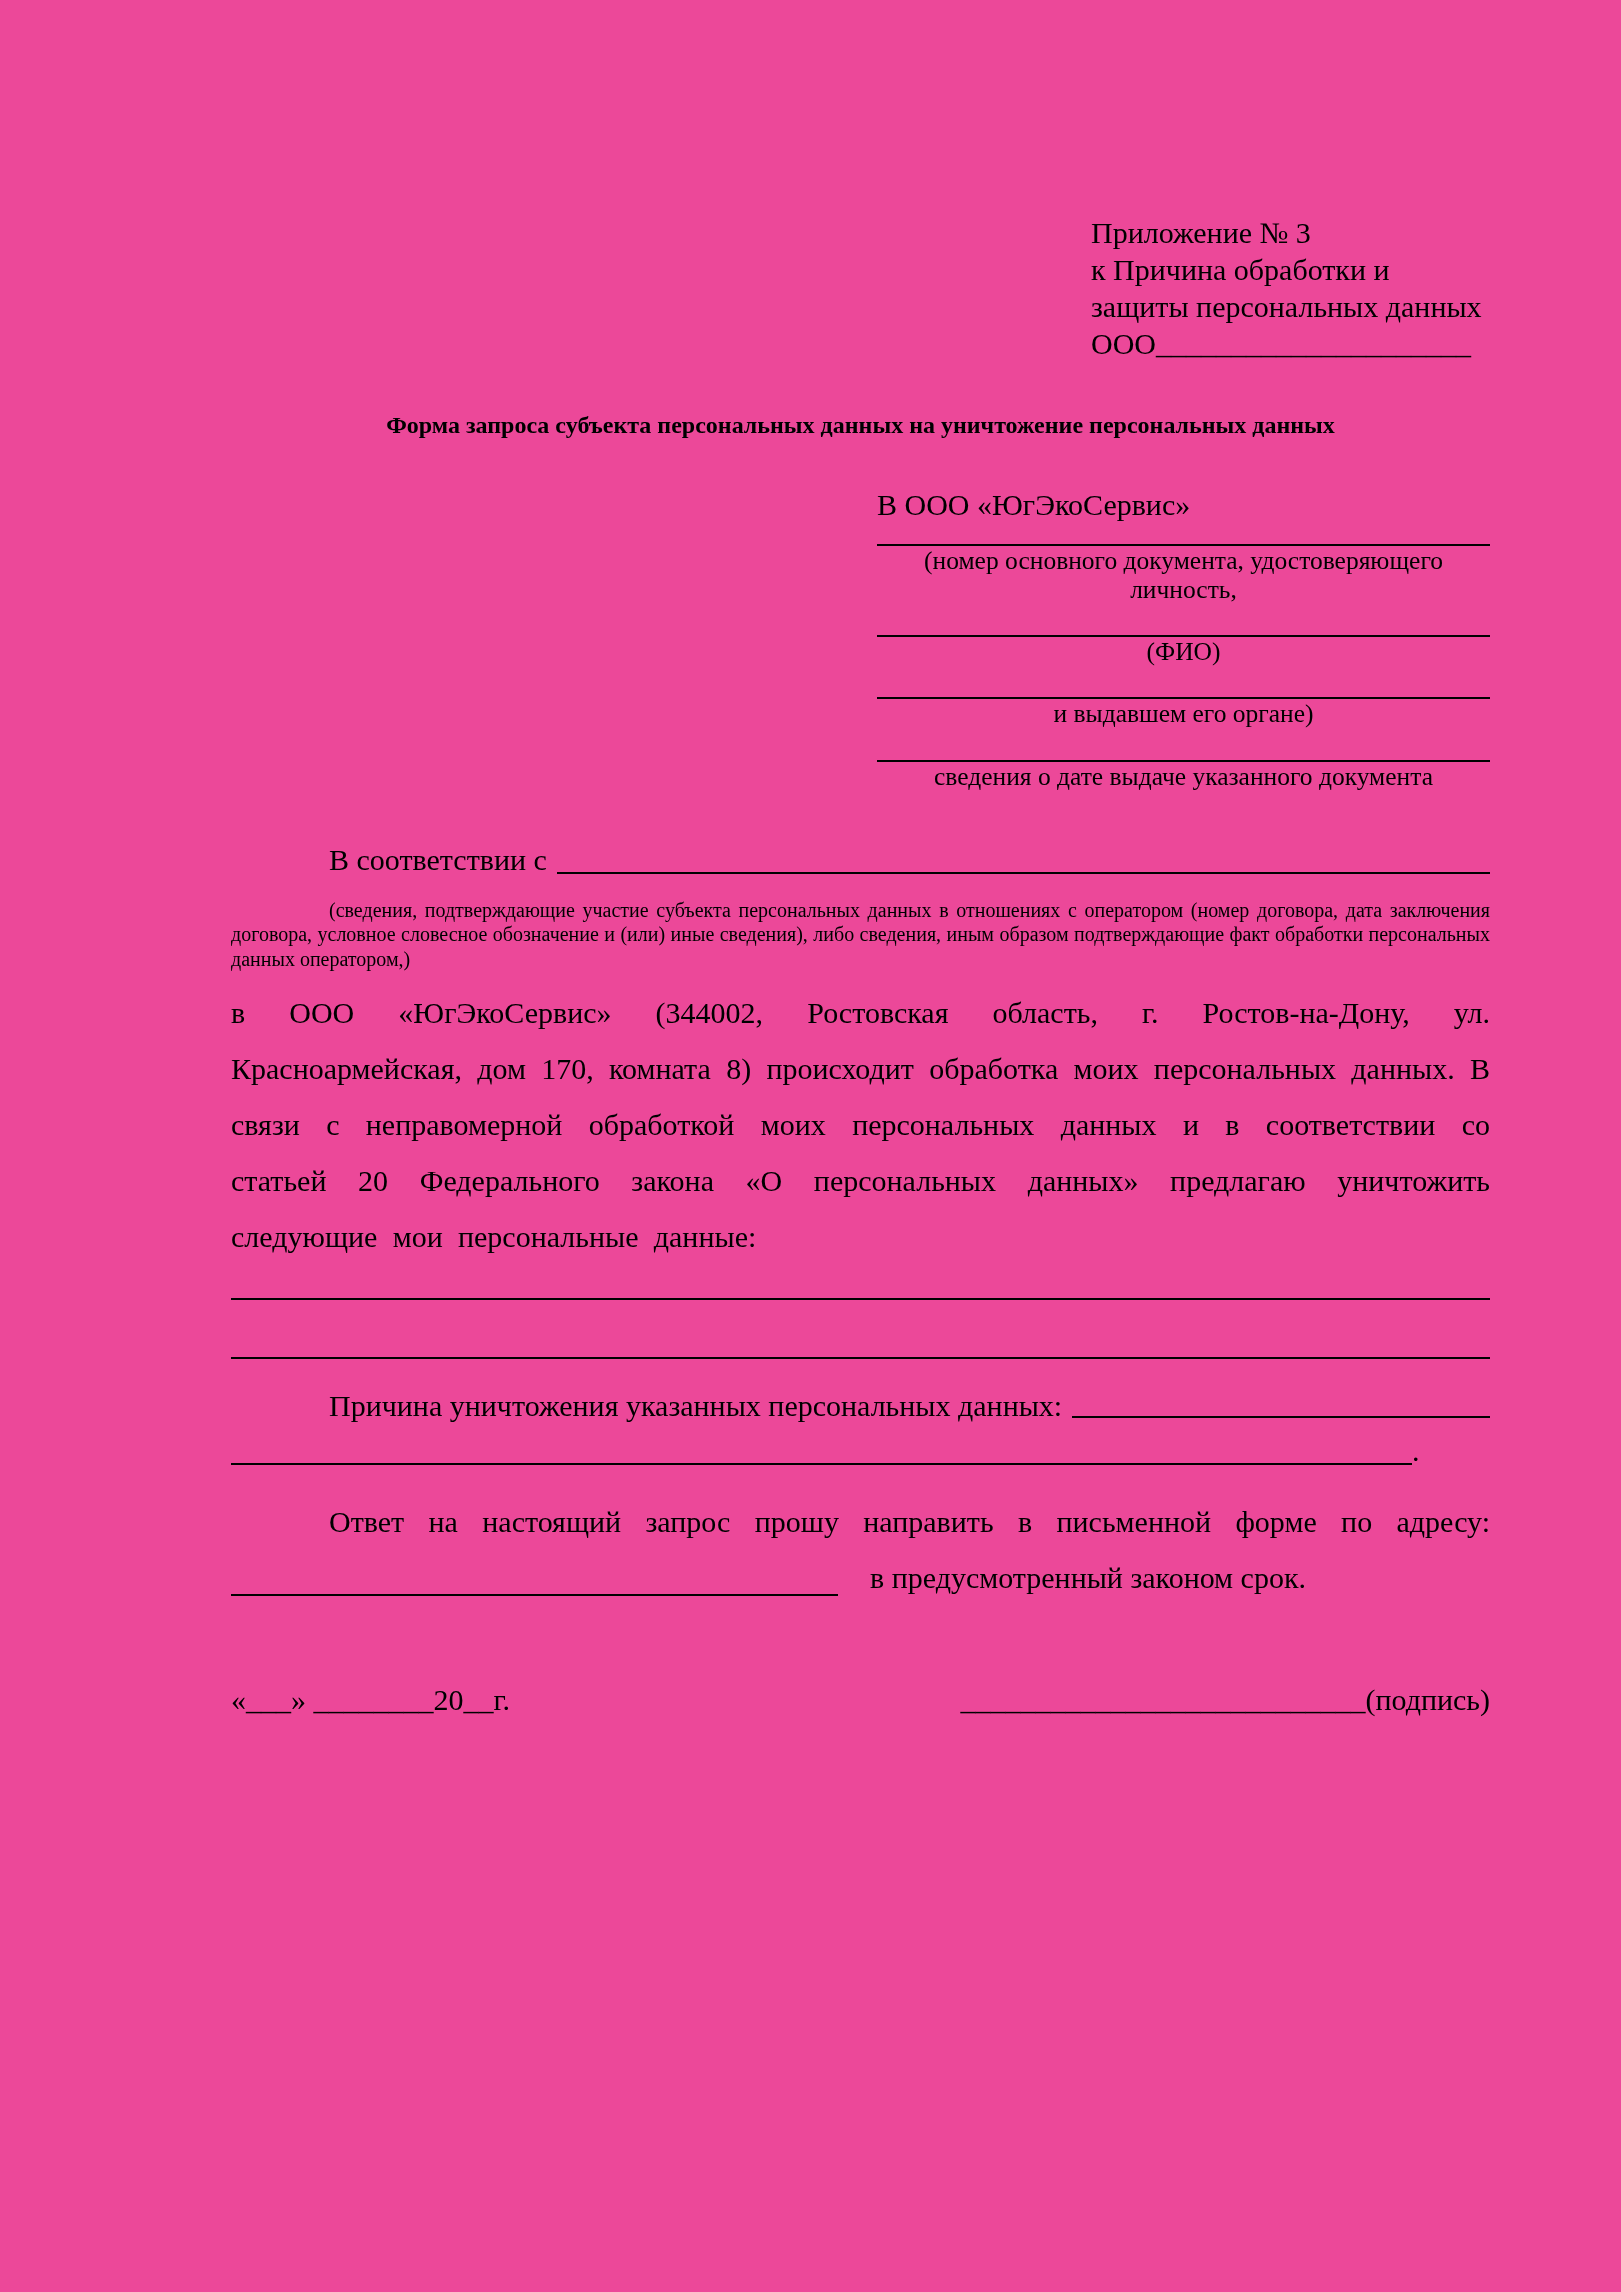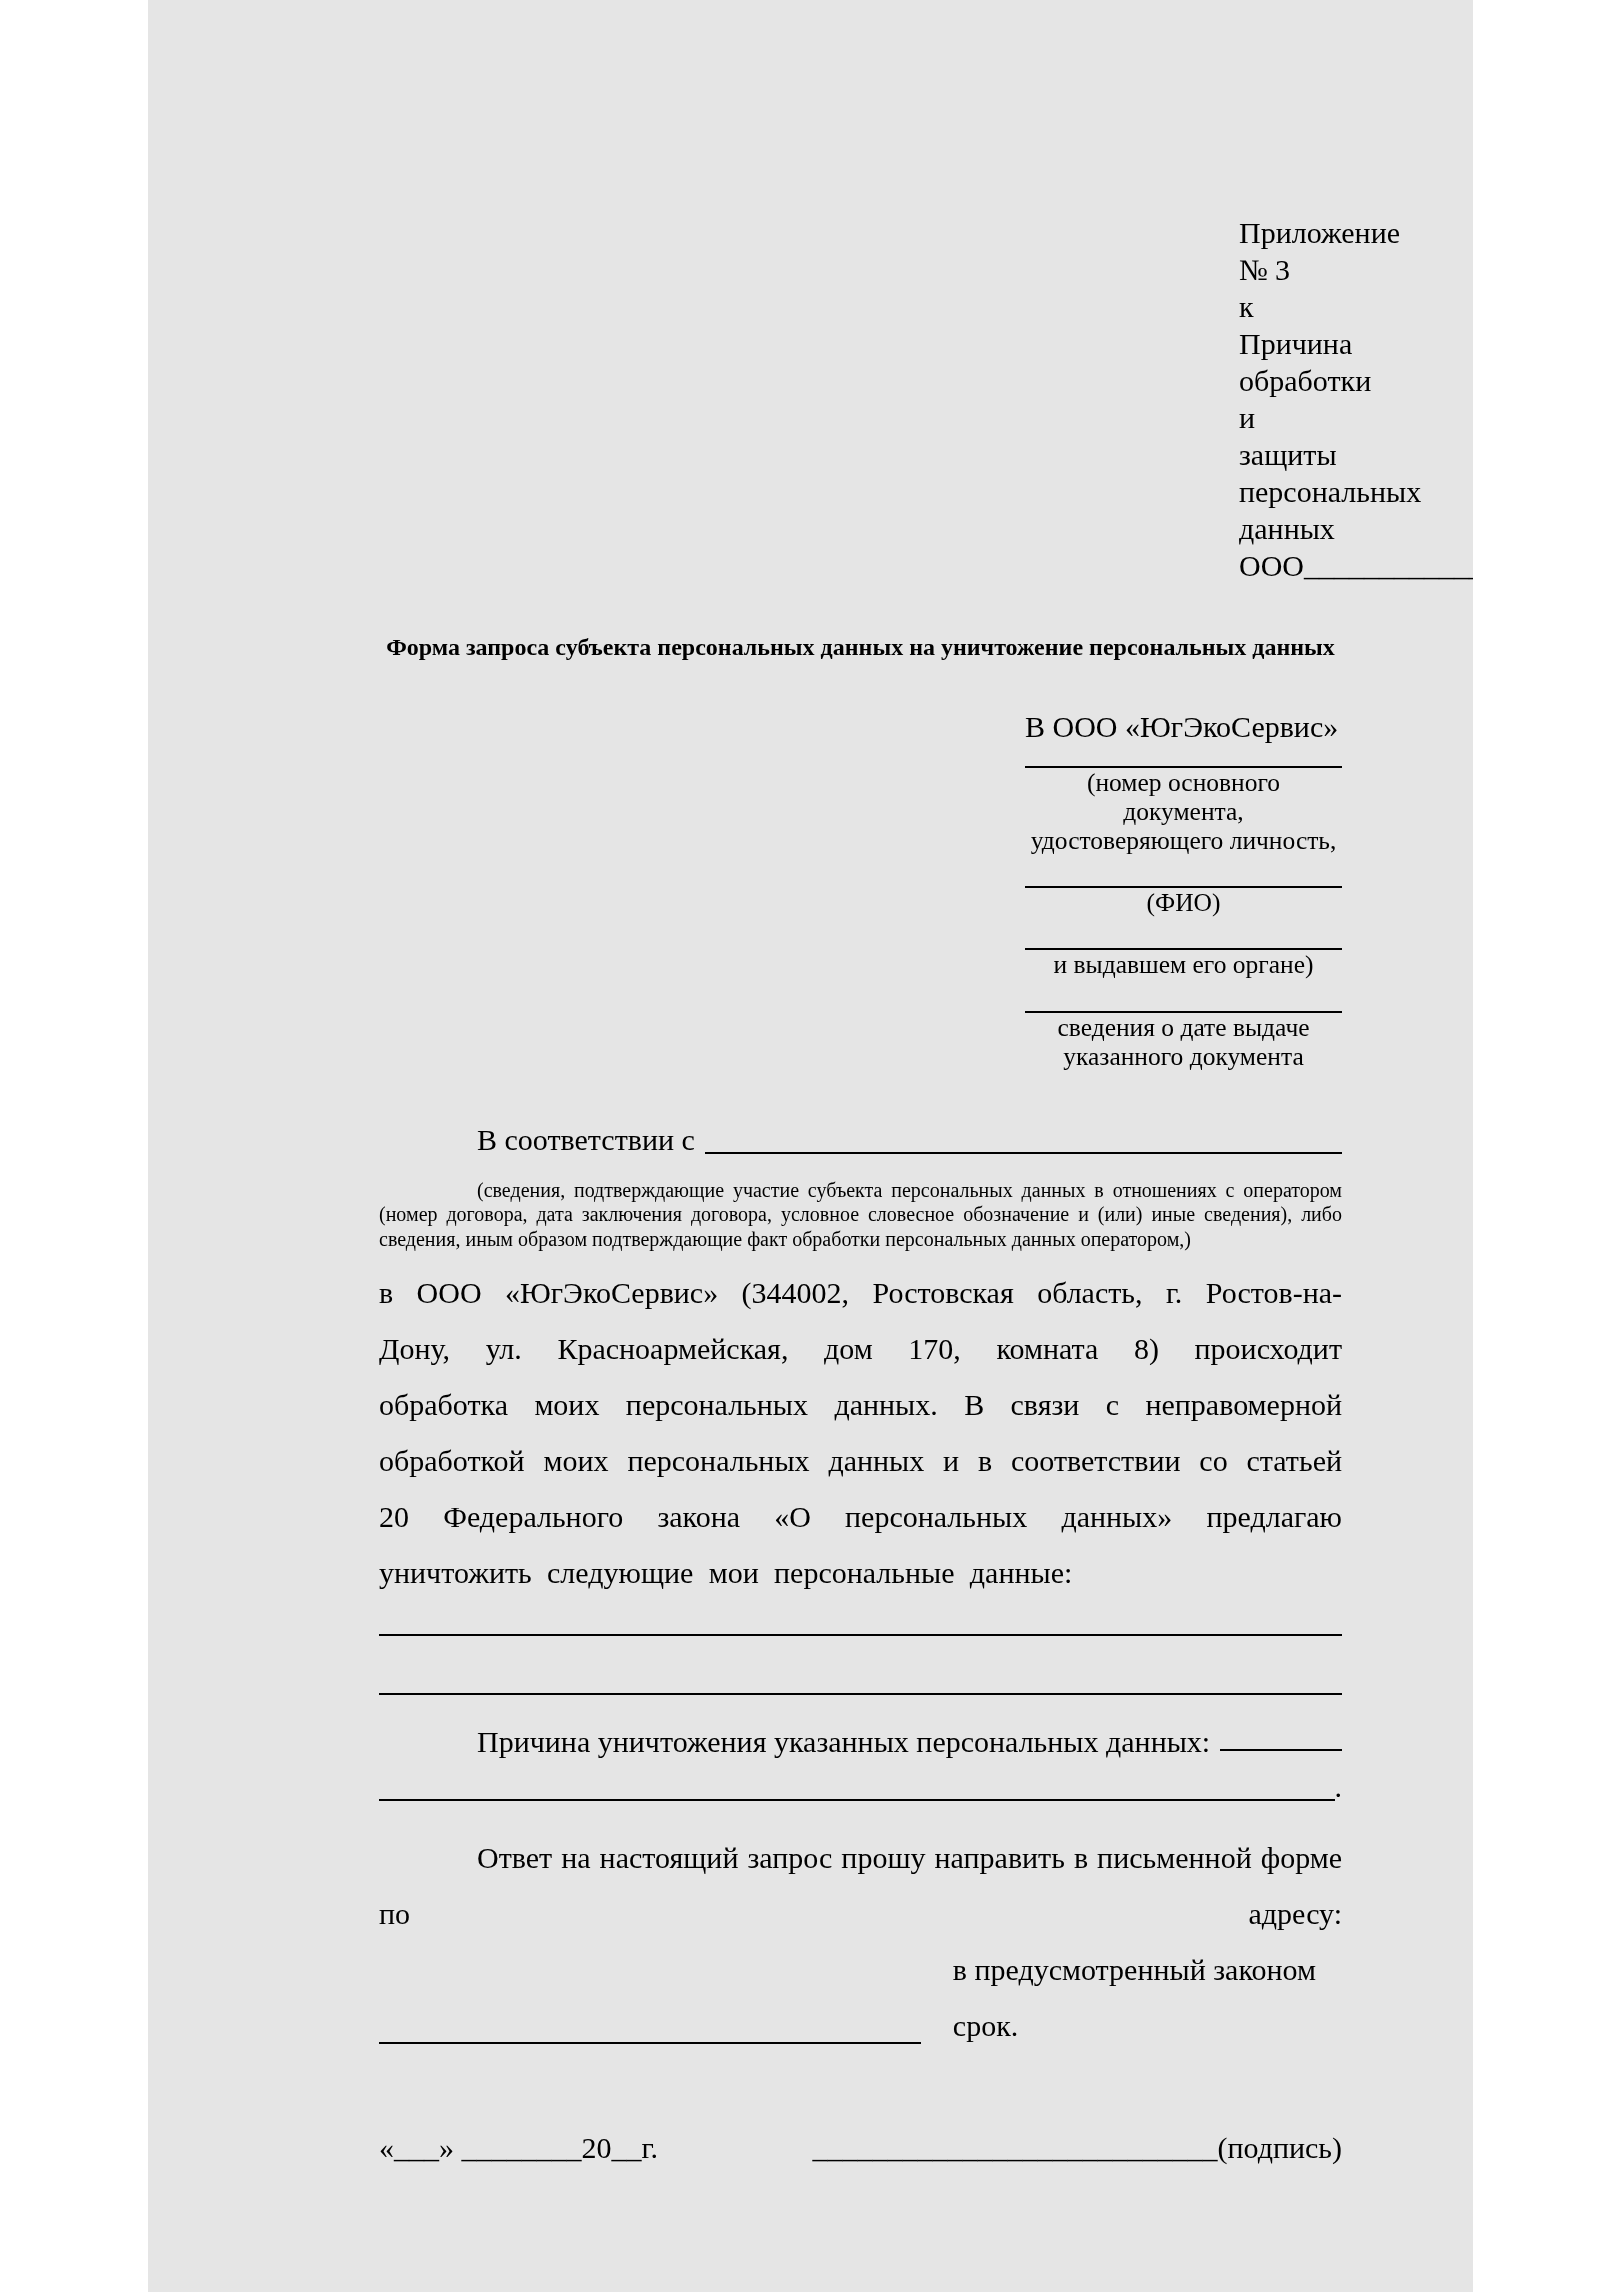--- a/index.html
+++ b/index.html
@@ -1,22 +1,22 @@
 <!DOCTYPE html>
 <html><head>
 <meta charset="utf-8">
 <style>
   * { margin: 0; padding: 0; box-sizing: border-box; }
   html, body { background: #ffffff; }
   .page {
     position: relative;
-    width: 1325px;
+    width: 1621px;
     height: 2293px;
     margin: 0 auto;
-    background: #e5e5e5;
+    background: #ec4899;
     color: #000000;
     font-family: "Liberation Serif", "DejaVu Serif", serif;
     overflow: hidden;
   }
   .content {
     padding-left: 231px;
     padding-right: 131px;
   }
   
   .doc-header {
@@ -83,21 +83,21 @@
     line-height: 56px;
     text-align: justify;
     word-spacing: 7.8px;
   }
   .long-rule { border-bottom: 2.9px solid #000; height: 0; }
   .rule-1 { margin-top: 33px; }
   .rule-2 { margin-top: 57px; }
   
   .reason {
     display: flex;
-    align-items: flex-start;
+    align-items: center;
     margin-top: 27.4px;
     font-size: 30px;
     line-height: 39px;
   }
   .reason .label { white-space: nowrap; padding-left: 98px; }
   
   .period-row {
     display: flex;
     align-items: flex-end;
     margin-top: 5.9px;

